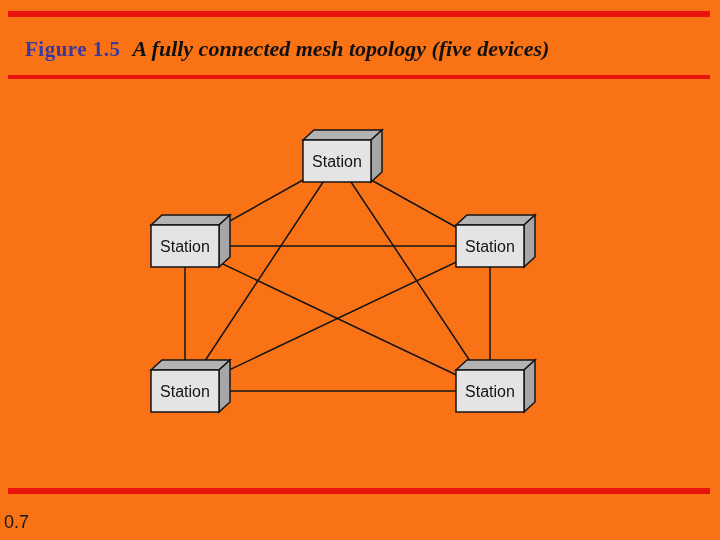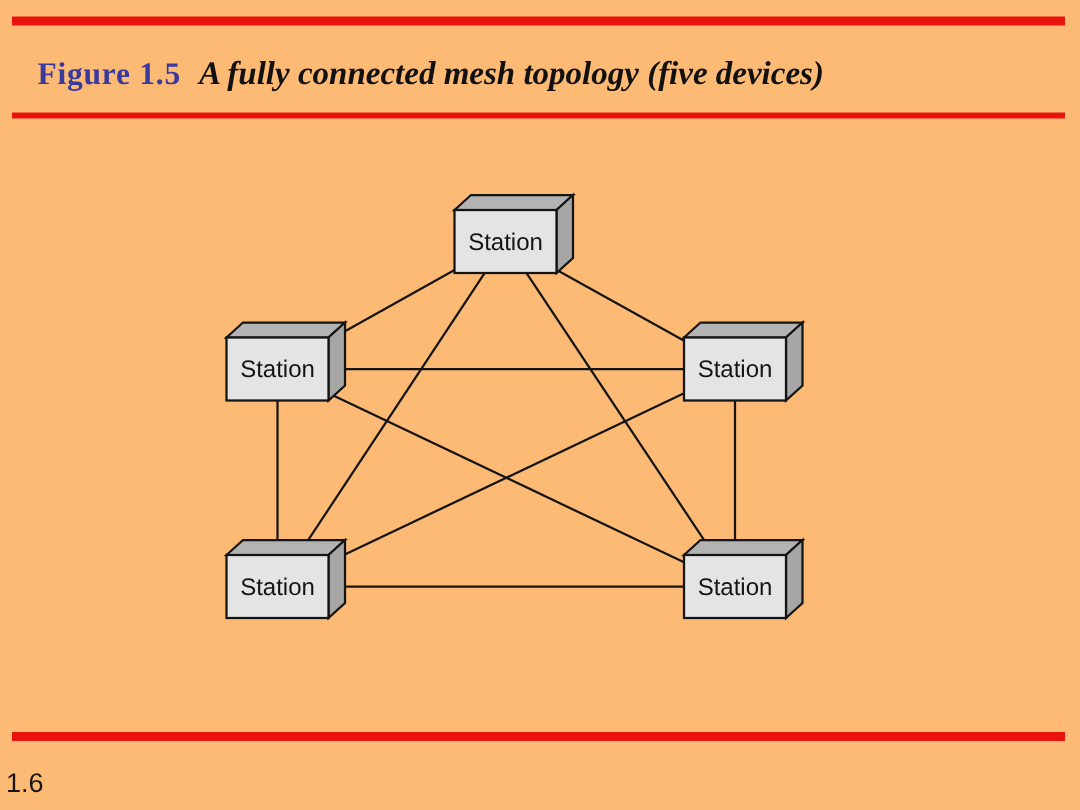--- a/index.html
+++ b/index.html
@@ -53,21 +53,21 @@
     position: absolute;
     left: 4px;
     top: 512px;
     font-size: 18px;
     color: #161616;
   }
 </style>
 </head>
 <body>
 
-<div class="slide" style="background: #fdba74;">
+<div class="slide" style="background: #f97316;">
 
   <div class="bar bar-top" style="background: rgb(232, 19, 12);"></div>
 
   <div class="title">
     <span class="fig-label" style="color: rgb(58, 58, 158);">Figure 1.5</span>
     <span class="fig-caption" style="color: rgb(17, 17, 17);">A fully connected mesh topology (five devices)</span>
   </div>
 
   <div class="bar bar-under" style="background: rgb(232, 19, 12);"></div>
 
@@ -109,15 +109,15 @@
       <g>
         <polygon points="456,370 467,360 535,360 524,370" fill="#b3b3b3" stroke="#141414" stroke-width="1.5" stroke-linejoin="miter"></polygon>
         <polygon points="524,370 535,360 535,402 524,412" fill="#a6a6a6" stroke="#141414" stroke-width="1.5" stroke-linejoin="miter"></polygon>
         <rect x="456" y="370" width="68" height="42" fill="#e4e4e4" stroke="#141414" stroke-width="1.5" stroke-linejoin="miter"></rect>
         <text x="490" y="396.5" text-anchor="middle" font-family="&quot;Liberation Sans&quot;, sans-serif" font-size="16" fill="#141414">Station</text>
       </g>
     </svg>
 
   <div class="bar bar-bottom" style="background: rgb(232, 19, 12);"></div>
 
-  <div class="page-number">1.6</div>
+  <div class="page-number">0.7</div>
 
 </div>
 
 </body></html>

